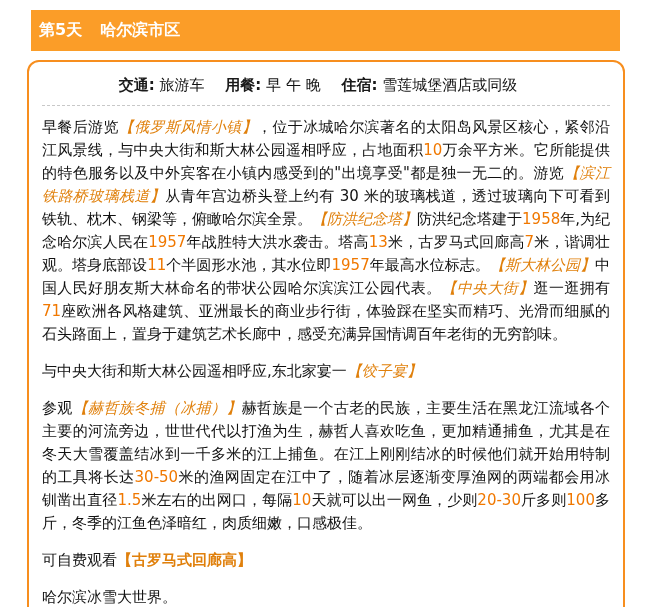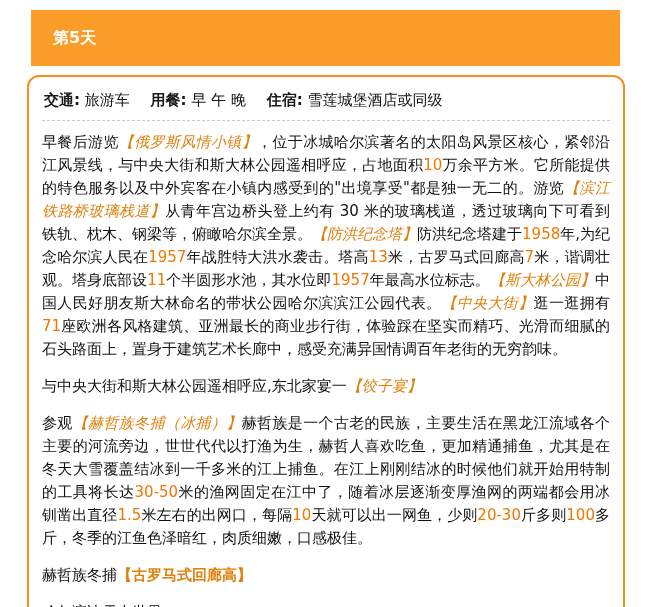--- a/index.html
+++ b/index.html
@@ -11,42 +11,43 @@
   }
   *{margin:0;padding:0;box-sizing:border-box;}
   html,body{background:#ffffff;}
   body{
     width:648px;height:607px;overflow:hidden;
     font-family:"DejaVu Sans","Liberation Sans",sans-serif;
     color:var(--body-text);
   }
   .header-bar{
     margin:10px 0 9px 31px;
-    width:589px;height:56px;
+    width:589px;height:41px;
     background:var(--header-bg);
     color:#ffffff;
     display:flex;align-items:center;
-    padding-left:22px;
+    padding-left:8px;
     font-size:16px;font-weight:bold;
   }
   .header-bar .day{margin-right:18px;}
   .content-box{
     margin-left:27px;
     width:598px;
     min-height:538px;
     border:2px solid var(--box-border);
     border-radius:12px;
     background:#ffffff;
     padding:8px 13px 10px 13px;
     font-size:15px;
     line-height:23px;
   }
   .info-row{
     padding:4px 2px 6px 2px;
     white-space:nowrap;
+    text-align:center;
   }
   .info-row .lbl{font-weight:bold;color:#1a1a1a;}
   .info-row .val{margin-right:16px;}
   .dashed-divider{
     border:none;
     border-top:1px dashed #c8c8c8;
     height:0;margin:2px 0 0 0;
   }
   .body-text p{
     margin:13px 0 14px 0;
@@ -55,32 +56,33 @@
   .body-text p:first-child{margin-top:10px;}
   .hl{color:var(--hl);font-style:italic;}
   .hlb{color:var(--hl);font-weight:bold;}
   .num{color:var(--num);}
 </style>
 </head>
 <body>
 
 <div class="header-bar">
   <span class="day">第5天</span>
+  <span class="title">哈尔滨市区</span>
 </div>
 
 <div class="content-box">
   <div class="info-row">
     <span class="lbl">交通:</span>
     <span class="val">旅游车</span>
     <span class="lbl">用餐:</span>
     <span class="val">早 午 晚</span>
     <span class="lbl">住宿:</span>
     <span class="val">雪莲城堡酒店或同级</span>
   </div>
   <hr class="dashed-divider">
   <div class="body-text">
     <p><span>早餐后游览</span><span class="hl">【俄罗斯风情小镇】</span><span>，位于冰城哈尔滨著名的太阳岛风景区核心，紧邻沿江风景线，与中央大街和斯大林公园遥相呼应，占地面积</span><span class="num">10</span><span>万余平方米。它所能提供的特色服务以及中外宾客在小镇内感受到的"出境享受"都是独一无二的。游览</span><span class="hl">【滨江铁路桥玻璃栈道】</span><span>从青年宫边桥头登上约有 30 米的玻璃栈道，透过玻璃向下可看到铁轨、枕木、钢梁等，俯瞰哈尔滨全景。</span><span class="hl">【防洪纪念塔】</span><span>防洪纪念塔建于</span><span class="num">1958</span><span>年,为纪念哈尔滨人民在</span><span class="num">1957</span><span>年战胜特大洪水袭击。塔高</span><span class="num">13</span><span>米，古罗马式回廊高</span><span class="num">7</span><span>米，谐调壮观。塔身底部设</span><span class="num">11</span><span>个半圆形水池，其水位即</span><span class="num">1957</span><span>年最高水位标志。</span><span class="hl">【斯大林公园】</span><span>中国人民好朋友斯大林命名的带状公园哈尔滨滨江公园代表。</span><span class="hl">【中央大街】</span><span>逛一逛拥有</span><span class="num">71</span><span>座欧洲各风格建筑、亚洲最长的商业步行街，体验踩在坚实而精巧、光滑而细腻的石头路面上，置身于建筑艺术长廊中，感受充满异国情调百年老街的无穷韵味。</span></p>
     <p><span>与中央大街和斯大林公园遥相呼应,东北家宴一</span><span class="hl">【饺子宴】</span></p>
     <p><span>参观</span><span class="hl">【赫哲族冬捕（冰捕）】</span><span>赫哲族是一个古老的民族，主要生活在黑龙江流域各个主要的河流旁边，世世代代以打渔为生，赫哲人喜欢吃鱼，更加精通捕鱼，尤其是在冬天大雪覆盖结冰到一千多米的江上捕鱼。在江上刚刚结冰的时候他们就开始用特制的工具将长达</span><span class="num">30-50</span><span>米的渔网固定在江中了，随着冰层逐渐变厚渔网的两端都会用冰钏凿出直径</span><span class="num">1.5</span><span>米左右的出网口，每隔</span><span class="num">10</span><span>天就可以出一网鱼，少则</span><span class="num">20-30</span><span>斤多则</span><span class="num">100</span><span>多斤，冬季的江鱼色泽暗红，肉质细嫩，口感极佳。</span></p>
-    <p><span>赫哲族冬捕</span><span class="hlb">【古罗马式回廊高】</span></p>
+    <p><span>可自费观看</span><span class="hlb">【古罗马式回廊高】</span></p>
     <p><span>哈尔滨冰雪大世界。</span></p>
   </div>
 </div>
 
 </body></html>

